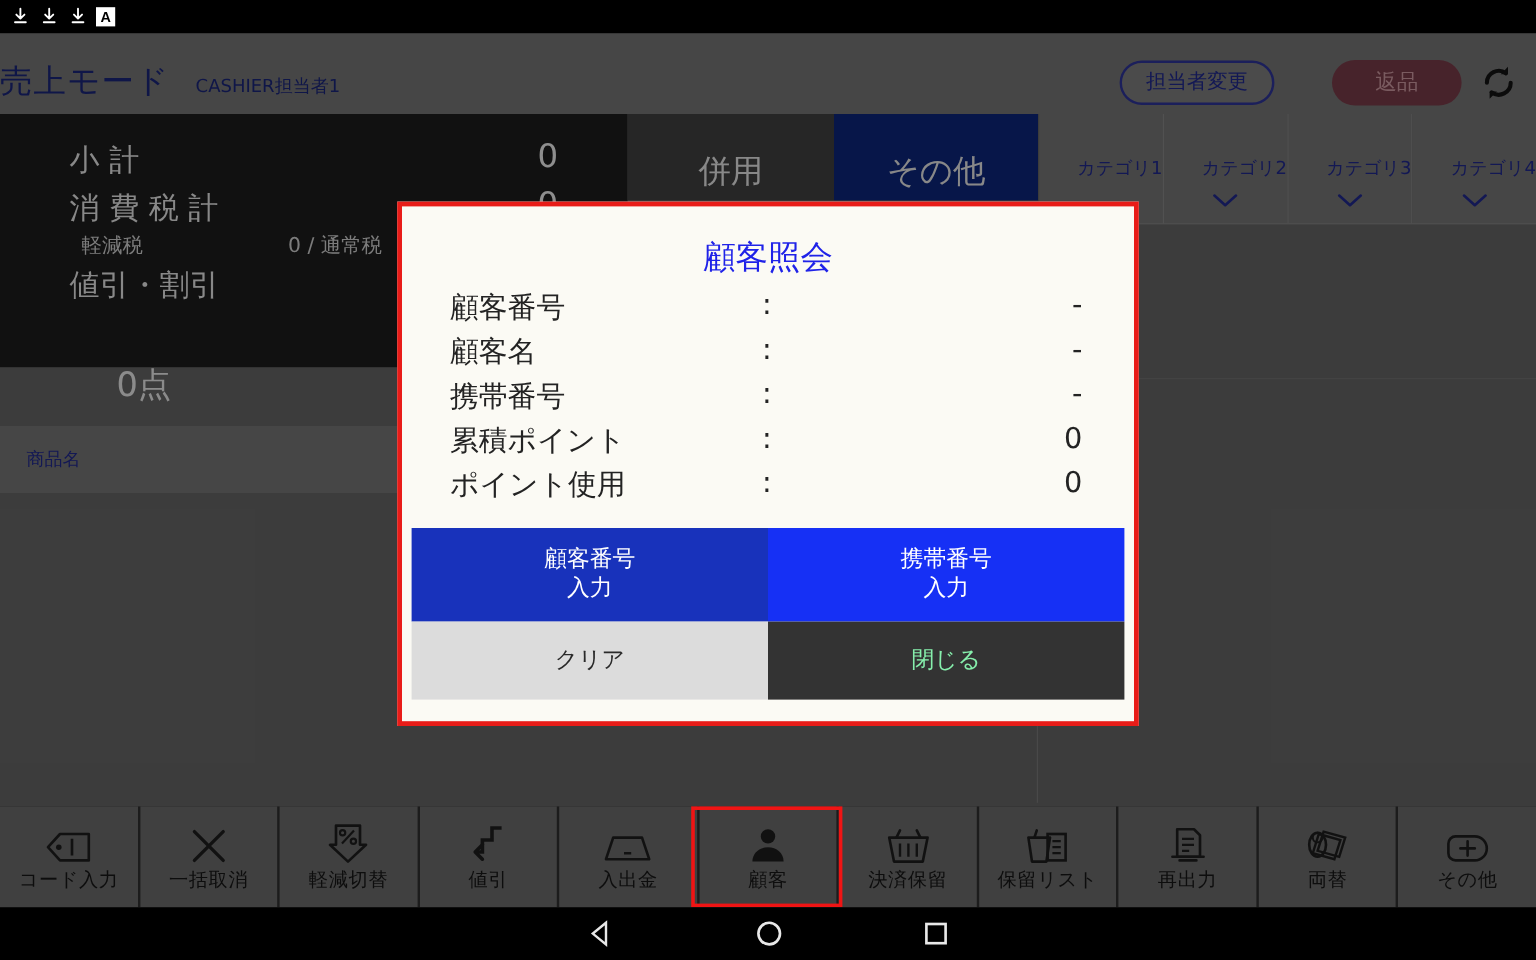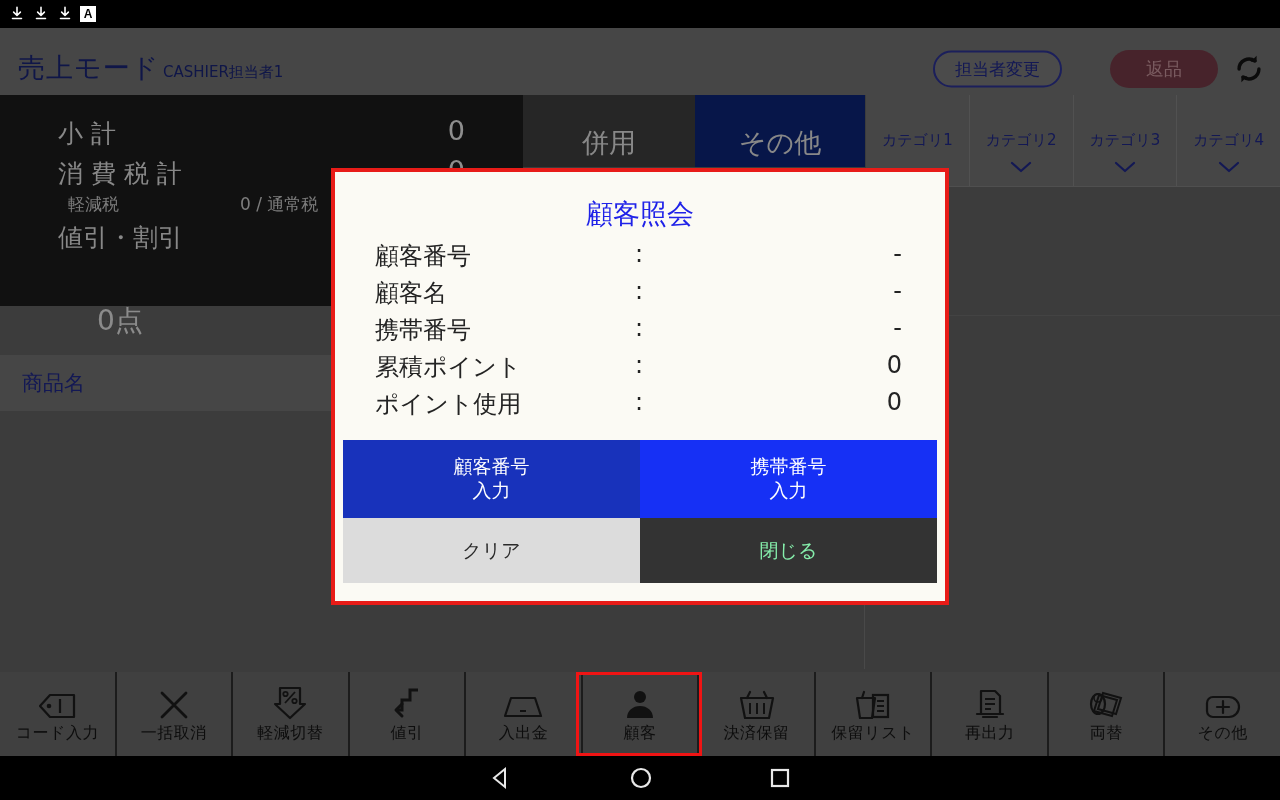--- a/index.html
+++ b/index.html
@@ -15,21 +15,21 @@
   .statusbar{position:absolute;left:0;top:0;width:1280px;height:28px;background:#000;}
   .sb-left{position:absolute;left:8px;top:0;height:28px;display:flex;align-items:center;gap:6px;}
   .sb-right{position:absolute;right:10px;top:0;height:28px;display:flex;align-items:center;gap:9px;flex-direction:column;}
   .sb-ico{width:18px;height:18px;display:block;}
   .sb-clock{color:#fff;font-size:14px;letter-spacing:.3px;font-family:"Liberation Sans",sans-serif;}
   .a-badge{width:16px;height:16px;background:#fff;color:#000;font-size:12px;font-weight:bold;
            display:flex;align-items:center;justify-content:center;font-family:"Liberation Sans",sans-serif;}
 
   
   .apphead{position:absolute;left:0;top:28px;width:1280px;height:67px;background:#6b6b6b;}
-  .apphead .title{position:absolute;left:18px;top:40px;transform:translateY(-50%);
+  .apphead .title{position:absolute;left:0;top:40px;transform:translateY(-50%);
       font-size:27px;color:#18226e;letter-spacing:1px;}
   .apphead .subtitle{position:absolute;left:163px;top:44px;transform:translateY(-50%);
       font-size:15px;color:#18226e;}
   .btn-staff{position:absolute;right:218px;top:41px;transform:translateY(-50%);
       border:2px solid #2a2f8a;border-radius:22px;color:#1d2580;background:rgba(255,255,255,.06);
       font-size:17px;padding:8px 20px;line-height:1;}
   .btn-return{position:absolute;right:62px;top:41px;transform:translateY(-50%);
       background:#6d3642;border-radius:22px;color:#b98b92;font-size:18px;padding:10px 36px;line-height:1;}
   .btn-refresh{position:absolute;right:10px;top:41px;transform:translateY(-50%);
       width:42px;height:42px;display:flex;align-items:center;justify-content:center;}
@@ -45,27 +45,27 @@
   
   .paytab{position:absolute;top:95px;height:72px;display:flex;align-items:flex-end;justify-content:center;}
   .paytab span{font-size:27px;color:#cfcfcf;padding-bottom:6px;}
   #pay-heiyou{left:523px;width:172px;background:#3a3a3a;}
   #pay-sonota{left:695px;width:170px;background:#0b2270;}
 
   
   .cattabs{position:absolute;left:866px;top:95px;width:414px;height:92px;display:flex;}
   .cattab{flex:1;border-right:1px solid #7b7b7b;position:relative;background:#6b6b6b;}
   .cattab:last-child{border-right:none;}
-  .cattab .lbl{position:absolute;left:0;right:0;top:36px;text-align:center;font-size:15px;color:#1d2580;}
+  .cattab .lbl{position:absolute;left:0;right:0;top:36px;text-align:right;font-size:15px;color:#1d2580;}
   .cattab .chev{position:absolute;left:0;right:0;bottom:10px;text-align:center;}
   .cattabs-underline{position:absolute;left:866px;top:186px;width:414px;height:2px;background:#787878;}
 
   
   .listhead{position:absolute;left:0;top:355px;width:864px;height:56px;background:#6b6b6b;}
-  .listhead .col{position:absolute;left:22px;top:28px;transform:translateY(-50%);font-size:21px;color:#1d2580;}
+  .listhead .col{position:absolute;left:22px;top:28px;transform:translateY(-50%);font-size:15px;color:#1d2580;}
   .listbody{position:absolute;left:0;top:411px;width:864px;height:258px;background:#5c5c5c;}
   .vdiv{position:absolute;left:864px;top:355px;width:1px;height:314px;background:#6f6f6f;}
   .rightpanel{position:absolute;left:865px;top:187px;width:415px;height:482px;background:#5c5c5c;}
   .rp-line{position:absolute;left:865px;top:315px;width:415px;height:1px;background:#666;}
 
   
   .toolbar{position:absolute;left:0;top:672px;width:1280px;height:84px;background:#2b2b2b;display:flex;}
   .tb-item{flex:1;background:#616161;margin-right:2px;position:relative;
            display:flex;flex-direction:column;align-items:center;justify-content:center;}
   .tb-item:last-child{margin-right:0;}

